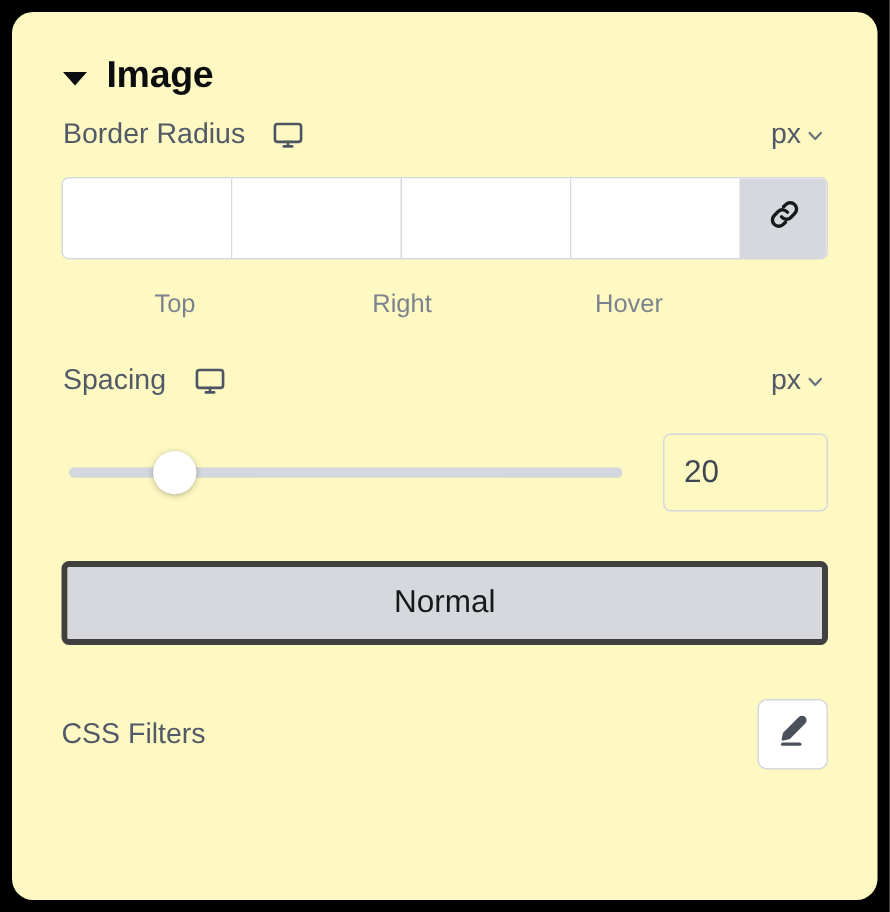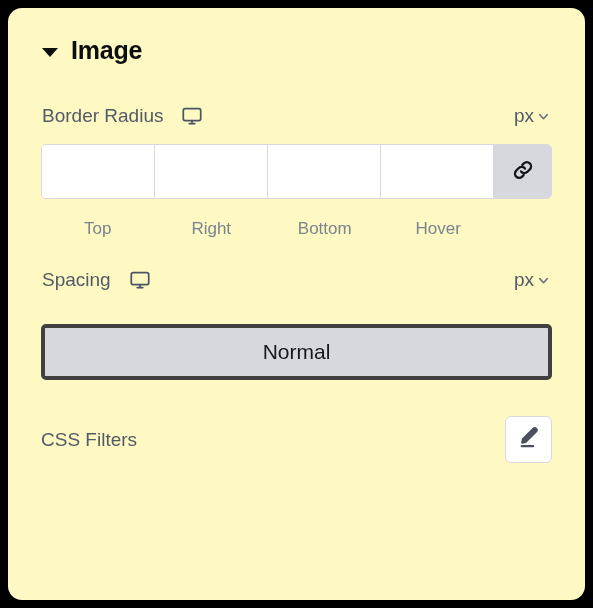--- a/index.html
+++ b/index.html
@@ -250,21 +250,21 @@
 </head>
 <body>
 
 <div class="panel">
 
   <div class="section-header">
     <span class="caret"></span>
     <span class="section-title">Image</span>
   </div>
 
-  <div class="row" style="margin-top:40px;">
+  <div class="row" style="margin-top:14px;">
     <span class="row-label">Border Radius</span>
     <span class="device-icon">
       <svg width="22" height="22" viewBox="0 0 24 24" fill="none" stroke="currentColor" stroke-width="1.9" stroke-linecap="round" stroke-linejoin="round">
         <rect x="2.5" y="4" width="19" height="13" rx="2"></rect>
         <line x1="12" y1="17" x2="12" y2="20"></line>
         <line x1="9" y1="20.3" x2="15" y2="20.3"></line>
       </svg>
     </span>
     <span class="row-spacer"></span>
     <span class="unit-select">
@@ -298,21 +298,20 @@
             <path d="M14 10.5a4.2 4.2 0 0 0-6.2-.45l-2.6 2.6a4.2 4.2 0 1 0 5.95 5.95l1.49-1.49"></path>
           </svg>
         </span>
       </div>
     </div>
   </div>
 
   <div class="dim-labels">
     <span>Top</span>
     <span>Right</span>
-    <span>Bottom</span>
     <span>Hover</span>
     <span class="pad"></span>
   </div>
 
   <div class="row" style="margin-top:30px;">
     <span class="row-label">Spacing</span>
     <span class="device-icon">
       <svg width="22" height="22" viewBox="0 0 24 24" fill="none" stroke="currentColor" stroke-width="1.9" stroke-linecap="round" stroke-linejoin="round">
         <rect x="2.5" y="4" width="19" height="13" rx="2"></rect>
         <line x1="12" y1="17" x2="12" y2="20"></line>
@@ -323,20 +322,29 @@
     <span class="unit-select">
       <span>px</span>
       <span class="chev">
         <svg width="15" height="15" viewBox="0 0 24 24" fill="none" stroke="currentColor" stroke-width="2.4" stroke-linecap="round" stroke-linejoin="round">
           <polyline points="6 9 12 15.5 18 9"></polyline>
         </svg>
       </span>
     </span>
   </div>
 
+  <div class="slider-row">
+    <div class="slider">
+      <div class="slider-track"></div>
+      <div class="slider-thumb" id="slider-thumb" style="left: 20%;"></div>
+    </div>
+    <div class="num-box">
+      <input type="text" id="spacing-value-input" value="20" style="">
+    </div>
+  </div>
 
   <div class="toggle-wrap">
     <div class="toggle">
       <div class="toggle-item active">
         <span>Normal</span>
       </div>
     </div>
   </div>
 
   <div class="filters-row">

